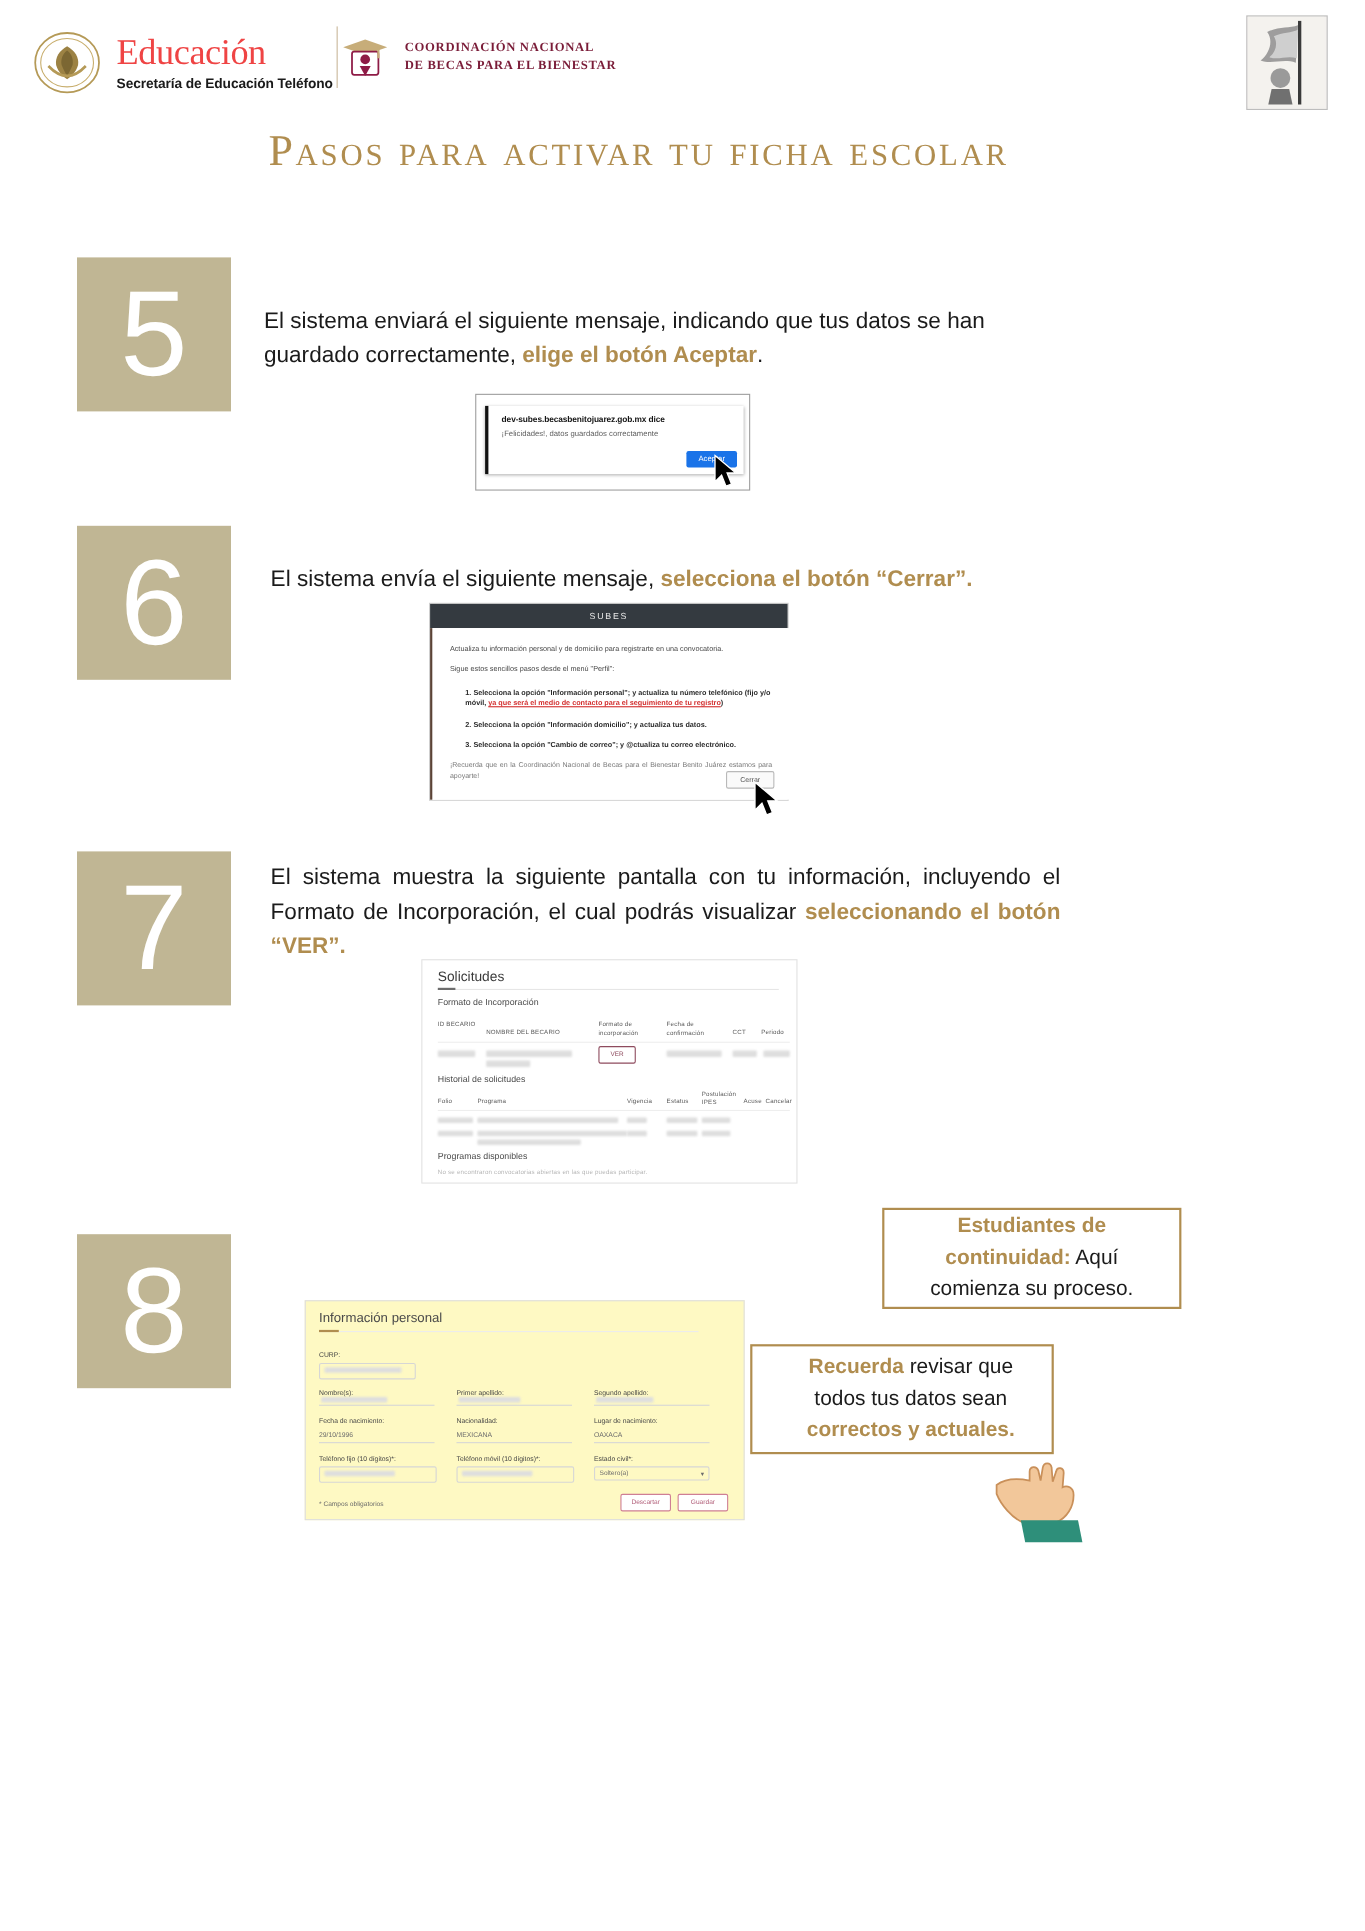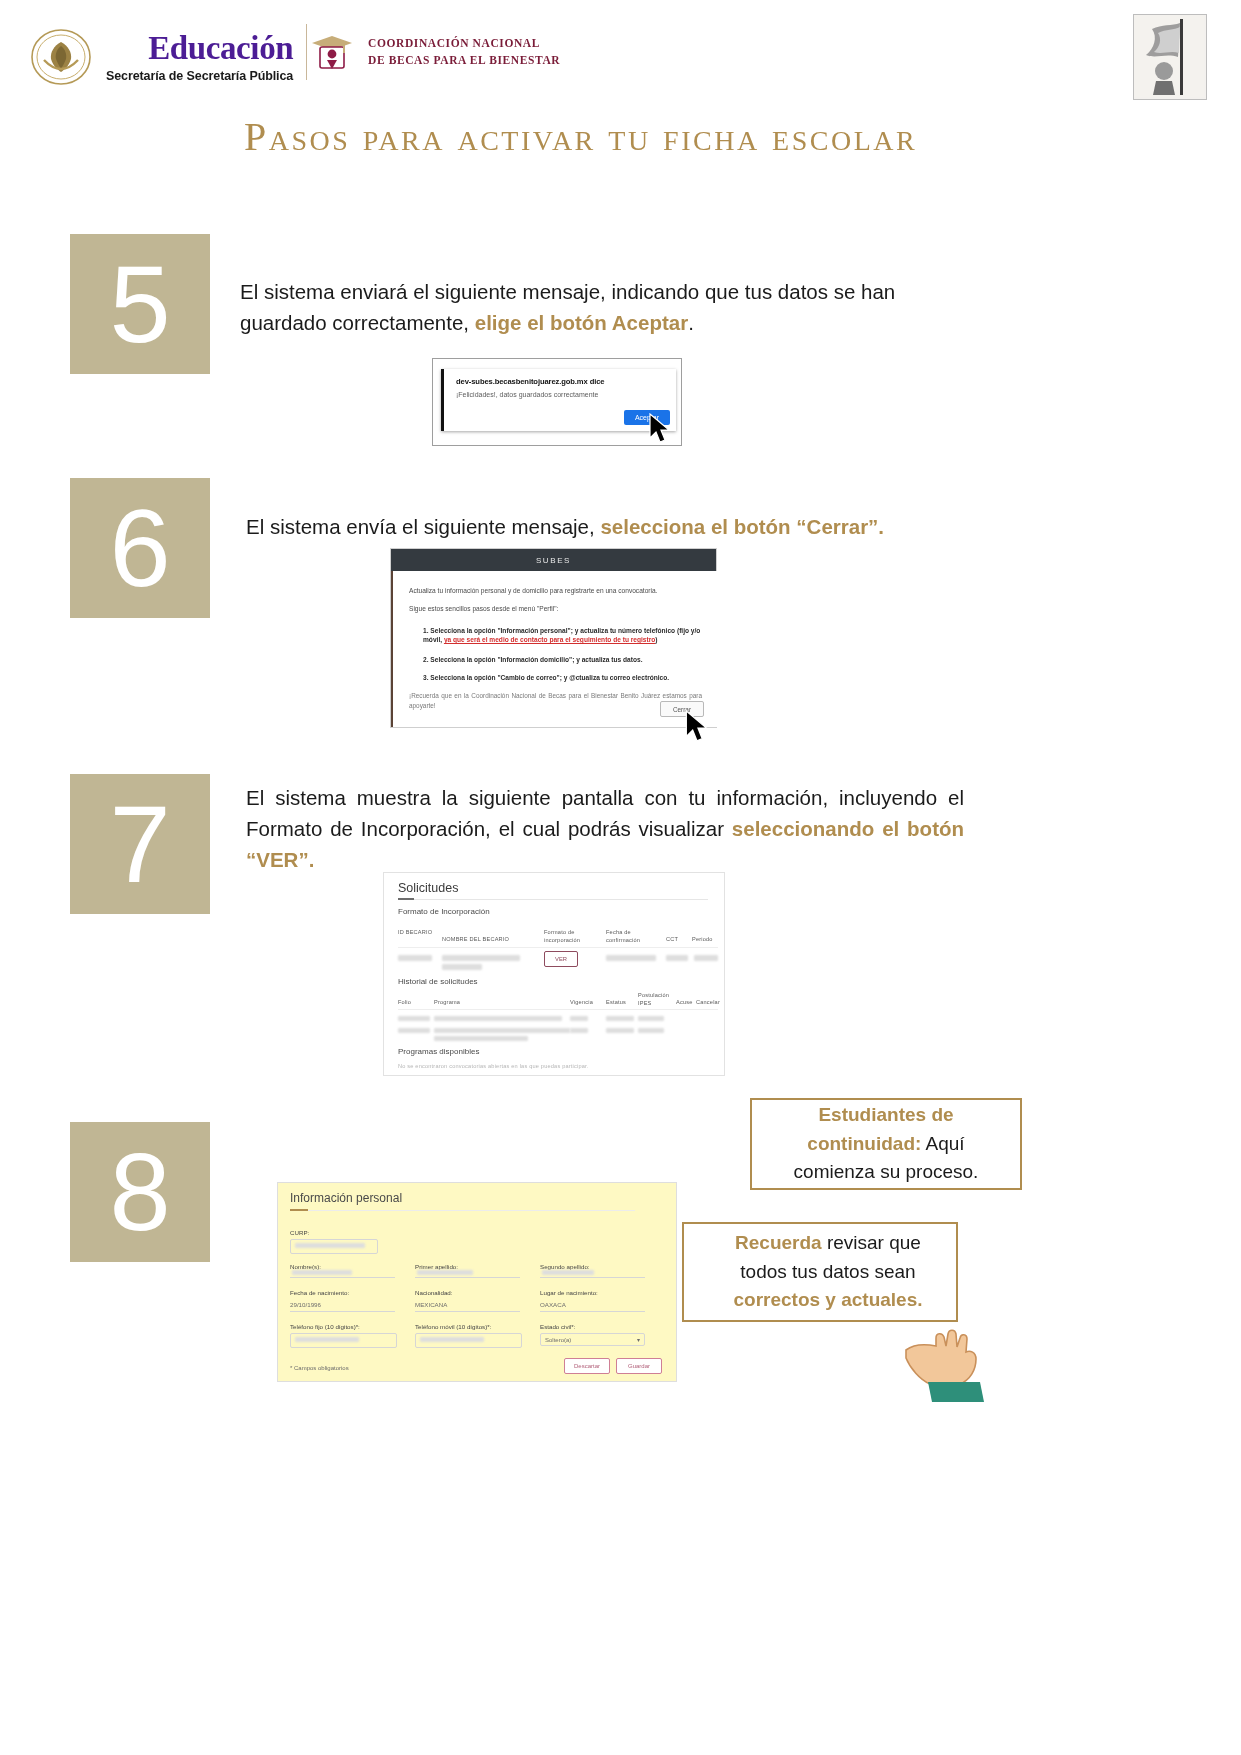--- a/index.html
+++ b/index.html
@@ -12,21 +12,21 @@
     overflow:hidden;
   }
   .page{position:relative;width:1241px;height:1755px;}
 
   
   .header{position:absolute;left:0;top:0;width:1241px;height:110px;}
   .logo-group{position:absolute;left:30px;top:26px;display:flex;align-items:center;gap:14px;}
   .eagle{width:62px;height:62px;position:relative;}
   .eagle svg{display:block;}
   .edu-text{display:flex;flex-direction:column;justify-content:center;}
-  .edu-title{font-family:"Liberation Serif", serif;font-weight:bold;font-size:33px;color:#4c1d95;line-height:1;letter-spacing:-0.4px;text-align:right;}
+  .edu-title{font-family:"Liberation Serif", serif;font-weight:normal;font-size:33px;color:#ef4444;line-height:1;letter-spacing:-0.4px;}
   .edu-sub{font-size:12.5px;color:#1a1a1a;font-weight:bold;margin-top:4px;letter-spacing:-0.1px;}
   .vdivider{width:1px;height:56px;background:#c9b79a;margin:0 16px;}
   .cnbb{display:flex;align-items:center;gap:12px;}
   .cap-icon{width:48px;height:48px;}
   .cnbb-text{display:flex;flex-direction:column;font-family:"Liberation Serif", serif;color:#7a1c38;font-weight:bold;font-size:11.5px;letter-spacing:0.6px;line-height:1.45;}
   .flag-box{position:absolute;right:34px;top:14px;width:72px;height:84px;border:1px solid #bdbdbd;background:#f3f1ee;overflow:hidden;}
 
   
   .doc-title{
     position:absolute;left:244px;top:108px;width:760px;
@@ -120,21 +120,21 @@
         <svg width="62" height="62" viewBox="0 0 62 62">
           <ellipse cx="31" cy="31" rx="29" ry="27" fill="none" stroke="#b59a57" stroke-width="1.6"></ellipse>
           <ellipse cx="31" cy="31" rx="24" ry="22" fill="none" stroke="#c8ae6d" stroke-width="1"></ellipse>
           <path d="M31 16 C24 20 20 26 21 33 C23 40 28 44 31 46 C34 44 39 40 41 33 C42 26 38 20 31 16 Z" fill="#9c8244"></path>
           <path d="M31 20 C27 23 25 28 26 33 C28 38 30 41 31 43 C32 41 34 38 36 33 C37 28 35 23 31 20 Z" fill="#7c6733"></path>
           <path d="M14 34 Q31 52 48 34" fill="none" stroke="#b59a57" stroke-width="2.4"></path>
         </svg>
       </div>
       <div class="edu-text">
         <div class="edu-title">Educación</div>
-        <div class="edu-sub">Secretaría de Secretaría Pública</div>
+        <div class="edu-sub">Secretaría de Educación Teléfono</div>
       </div>
     </div>
     <div style="position:absolute;left:290px;top:24px;">
       <div class="vdivider"></div>
     </div>
     <div class="cnbb" style="position:absolute;left:308px;top:28px;">
       <div class="cap-icon">
         <svg width="48" height="48" viewBox="0 0 48 48">
           <path d="M4 15 L24 8 L44 15 L24 22 Z" fill="#c7ad79"></path>
           <rect x="12" y="19" width="24" height="21" rx="2" fill="#ffffff" stroke="#8e1b46" stroke-width="1.6"></rect>
@@ -264,21 +264,21 @@
     <div class="redact" style="left:50px;top:155px;width:136px;height:5px;"></div>
     <div class="redact" style="left:50px;top:163px;width:94px;height:5px;"></div>
     <div class="redact" style="left:186px;top:155px;width:18px;height:5px;"></div>
     <div class="redact" style="left:222px;top:155px;width:28px;height:5px;"></div>
     <div class="redact" style="left:254px;top:155px;width:26px;height:5px;"></div>
 
     <div class="s7-sub" style="top:174px;">Programas disponibles</div>
     <div class="s7-th" style="left:14px;top:190px;width:300px;color:#b6b6b6;">No se encontraron convocatorias abiertas en las que puedas participar.</div>
   </div>
 
-  <div class="callout" style="left:750px;top:1098px;width:272px;height:92px;">
+  <div class="callout" style="left:802px;top:1098px;width:272px;height:92px;">
     <div>
       <b>Estudiantes de continuidad:</b><span> Aquí comienza su proceso.</span>
     </div>
   </div>
 
   <div class="step-badge" style="left:70px;top:1122px;">8</div>
 
   <div class="shot s8-wrap">
     <div class="s8-h">Información personal</div>
     <div class="s8-hr"></div>

